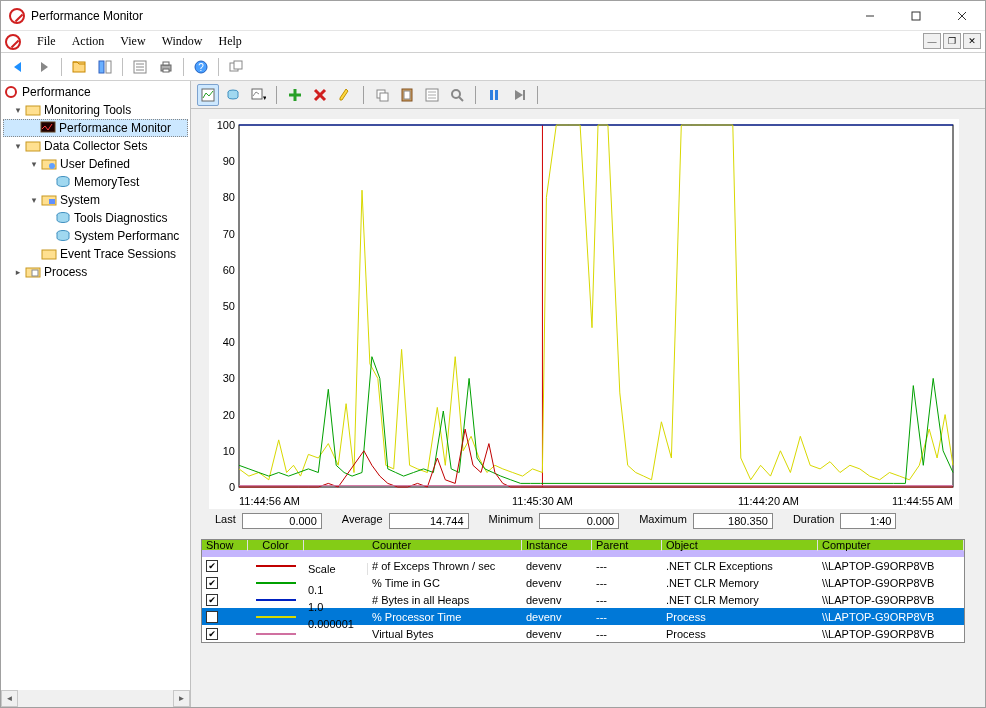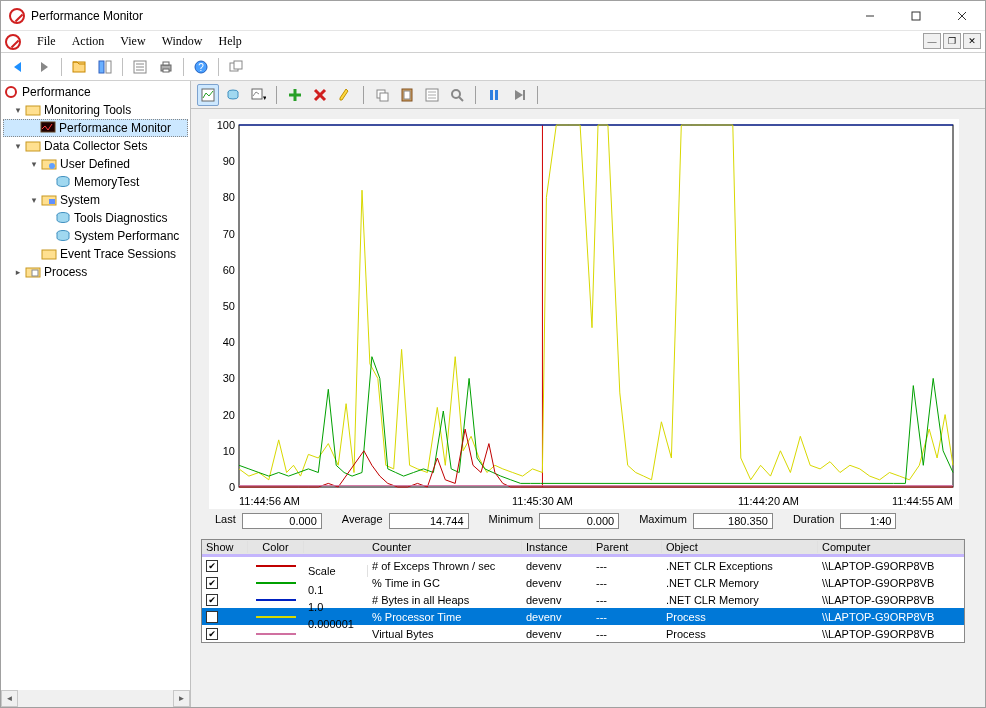--- a/index.html
+++ b/index.html
@@ -52,21 +52,21 @@
   
   
   .stats-row { display:flex; padding: 8px 24px 10px; gap:6px; font-size:11px; }
   .stats-row .lbl { }
   .stats-row .val { background:#fff; border:1px solid #888; padding:1px 4px; text-align:right; }
   
   
   .grid-wrap { flex:1; padding:0 20px 18px 10px; }
   .grid { background:#fff; border:1px solid #888; font-size:11px; overflow:hidden; }
   .grid-header, .grid-row { display:flex; align-items:center; height:17px; }
-  .grid-header { border-bottom:3px solid #c4b5fd; background:#e5e5e5; }
+  .grid-header { border-bottom:7px solid #c4b5fd; background:#84cc16; }
   .grid-header .gc { border-right:1px solid #e0e0e0; padding:0 4px; }
   .grid-row .gc { padding:0 4px; }
   .grid-row.selected { background:#0078d7; color:#fff; }
   .gc { overflow:hidden; white-space:nowrap; }
   .gc-show { width:46px; }
   .gc-color { width:56px; display:flex; align-items:center; justify-content:center; }
   .gc-scale { width:64px;margin-top:48px; }
   .gc-counter { width:154px; }
   .gc-instance { width:70px; }
   .gc-parent { width:70px; }

